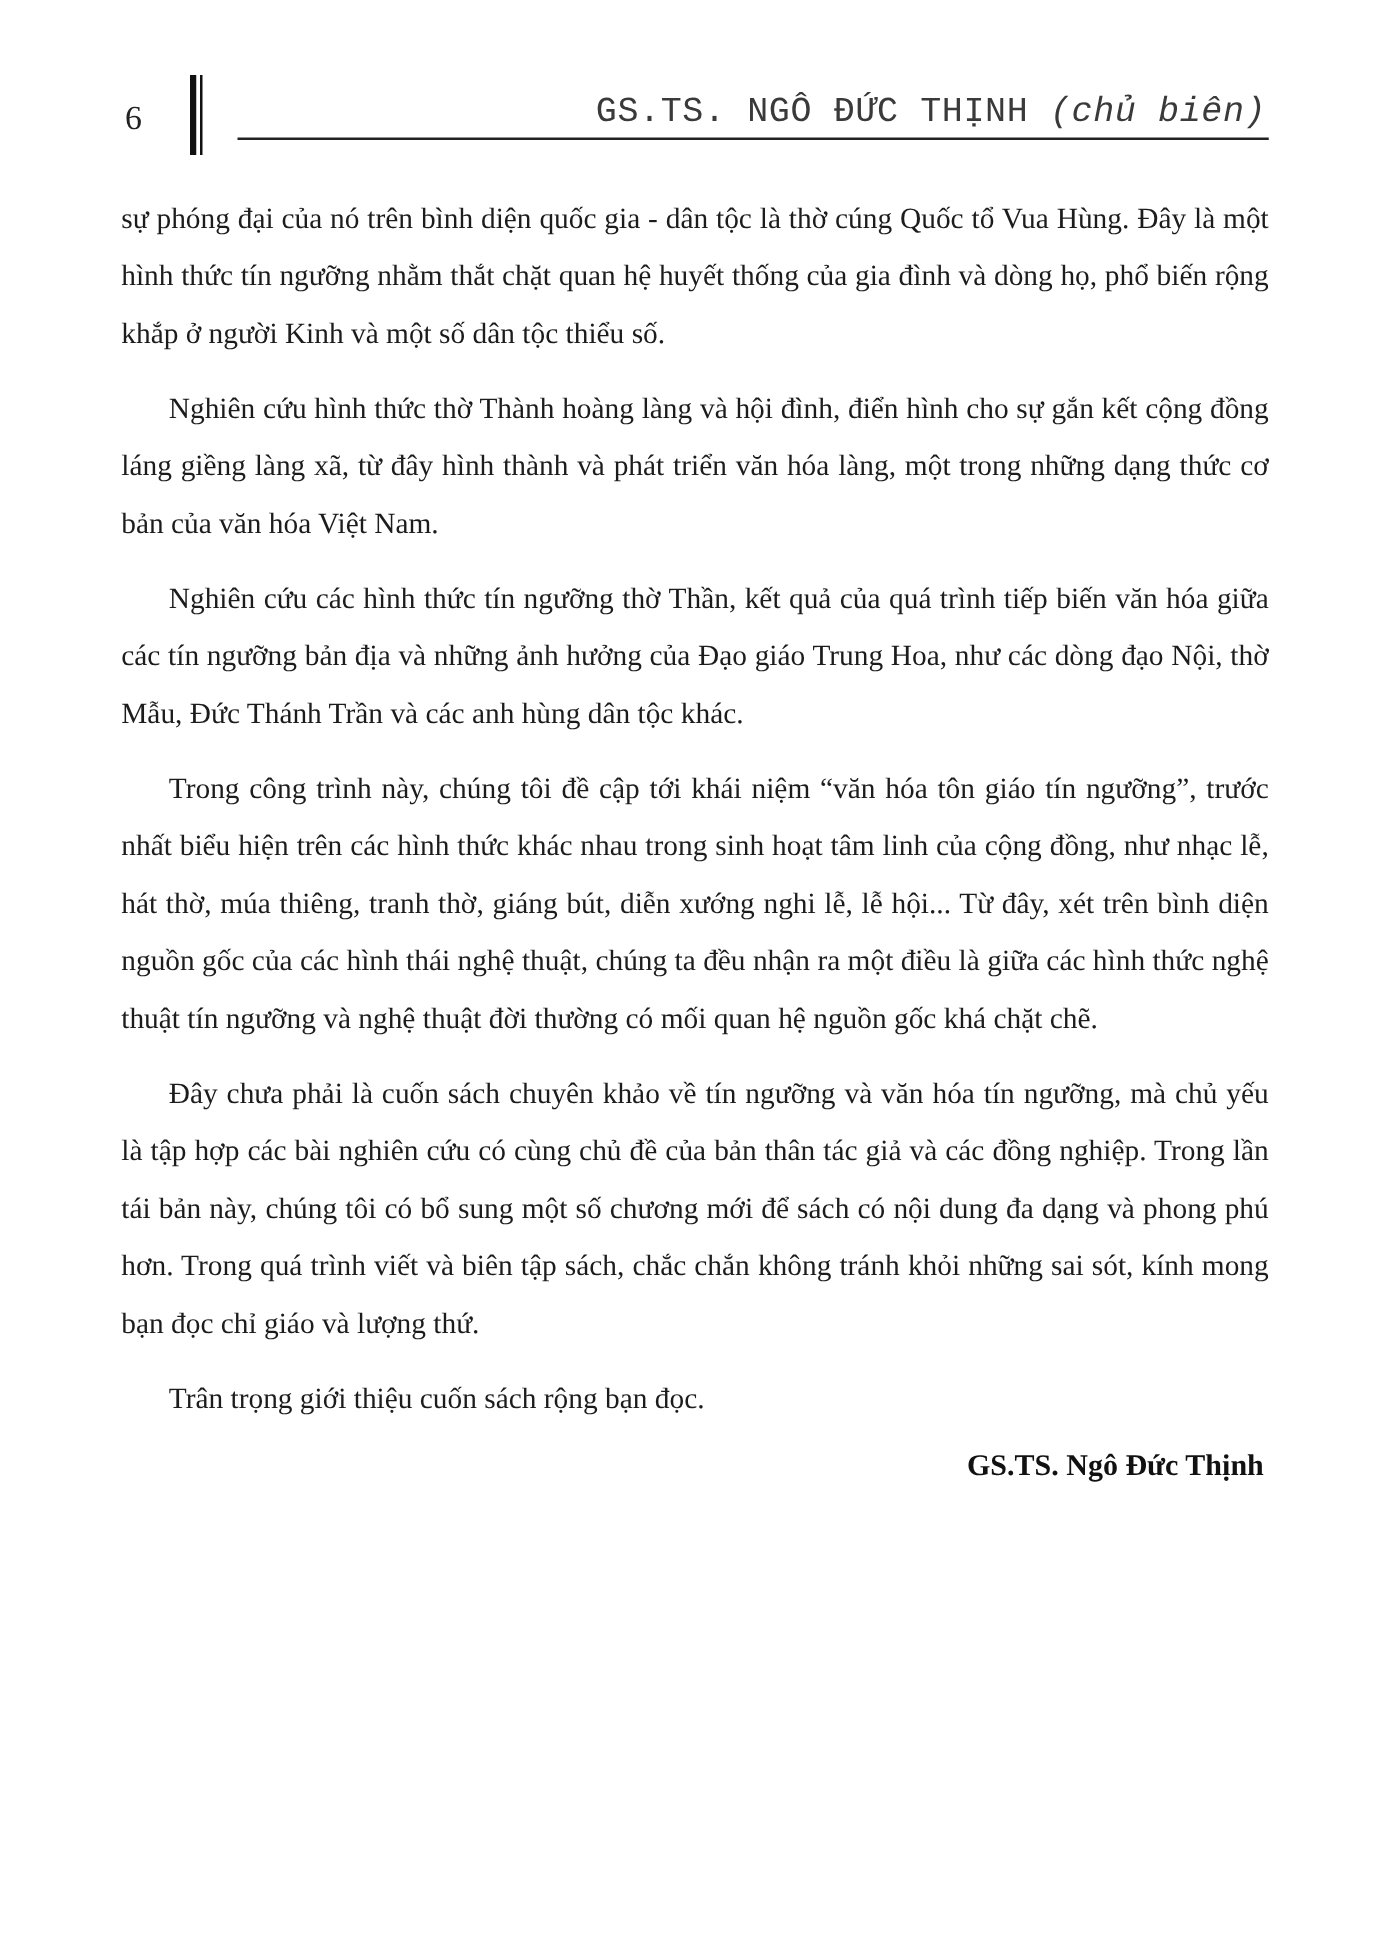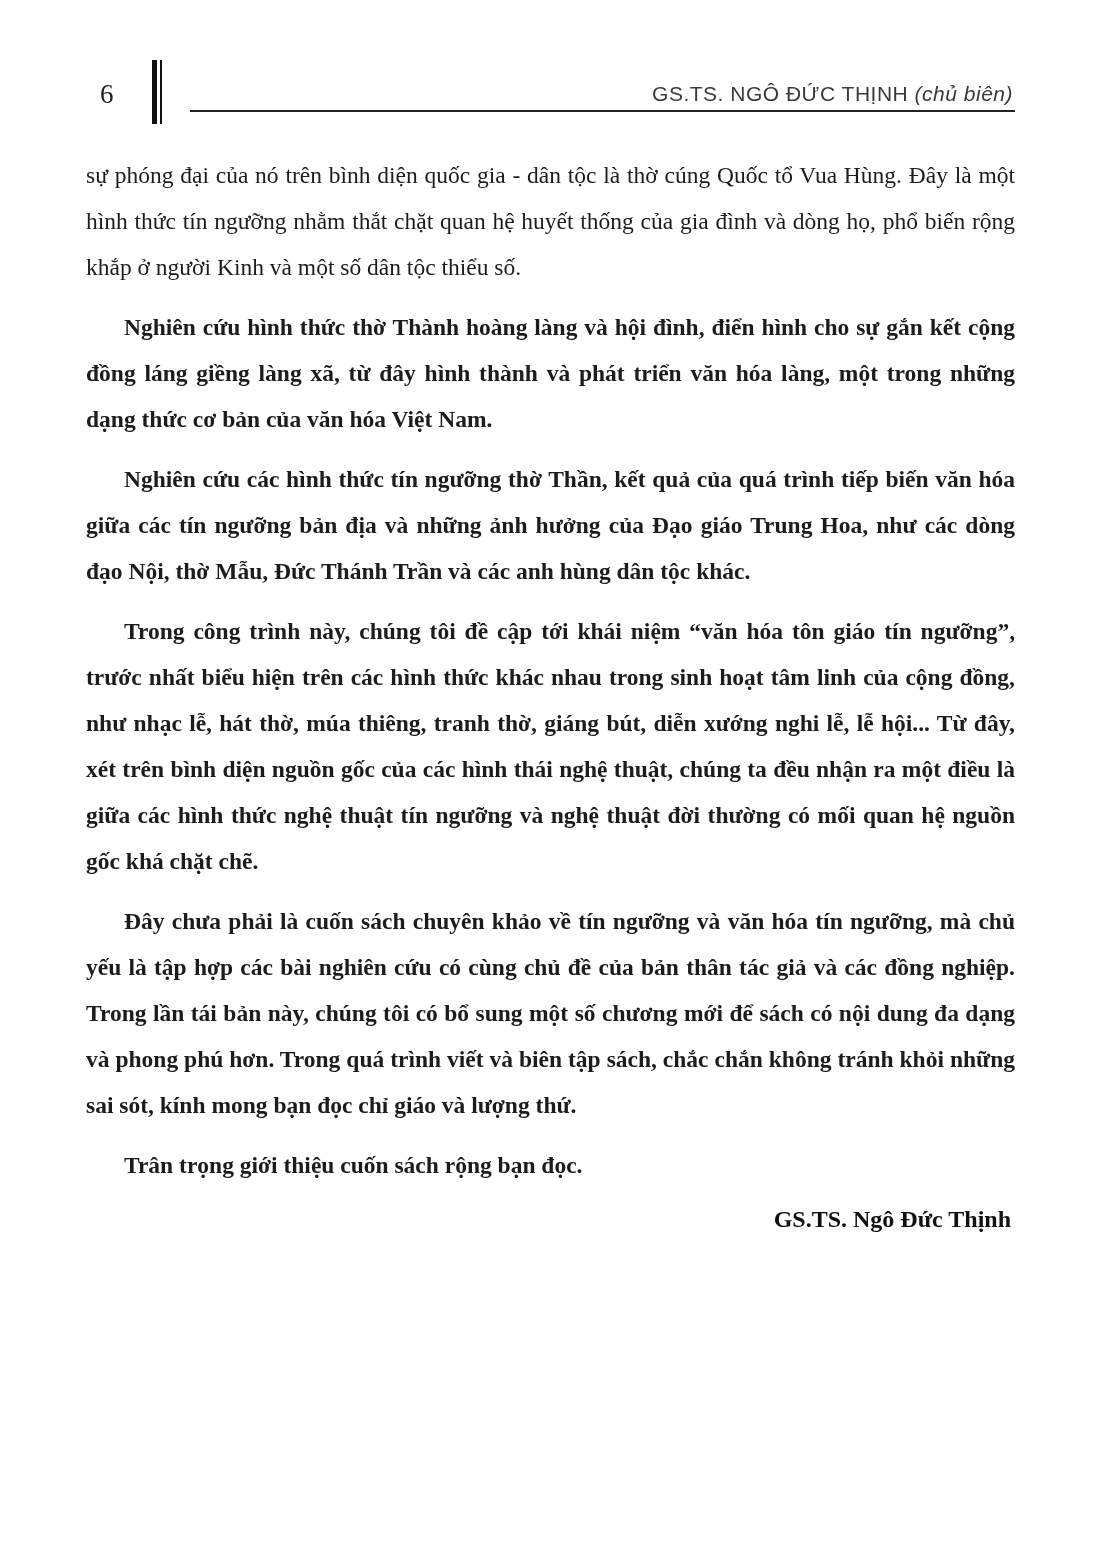--- a/index.html
+++ b/index.html
@@ -61,46 +61,45 @@
     left: 95px;
     right: 0;
     bottom: 10px;
     height: 2px;
     background: #222;
   }
   .running-title {
     position: absolute;
     right: 2px;
     bottom: 16px;
-    font-family: Liberation Sans, sans-serif;
-    font-size: 21px;
+    font-family: Liberation Mono, monospace;
+    font-size: 28px;
     letter-spacing: 0.5px;
     color: #3a3a3a;
     white-space: nowrap;
   }
   .running-title .rt-italic {
     font-style: italic;
   }
   
   .content {
     position: absolute;
     top: 152px;
-    left: 86px;
+    left: 97px;
     right: 94px;
   }
   .content p {
     margin: 0 0 14px 0;
     font-size: 23.5px;
     line-height: 46px;
     text-align: justify;
     color: #1c1c1c;
   }
   .content p.indent {
     text-indent: 38px;
-    font-weight: bold;
   }
   .signature {
     margin-top: 18px;
     font-size: 24px;
     font-weight: bold;
     text-align: right;
     padding-right: 4px;
     font-family: "Liberation Serif", serif;
     color: #111;
   }

